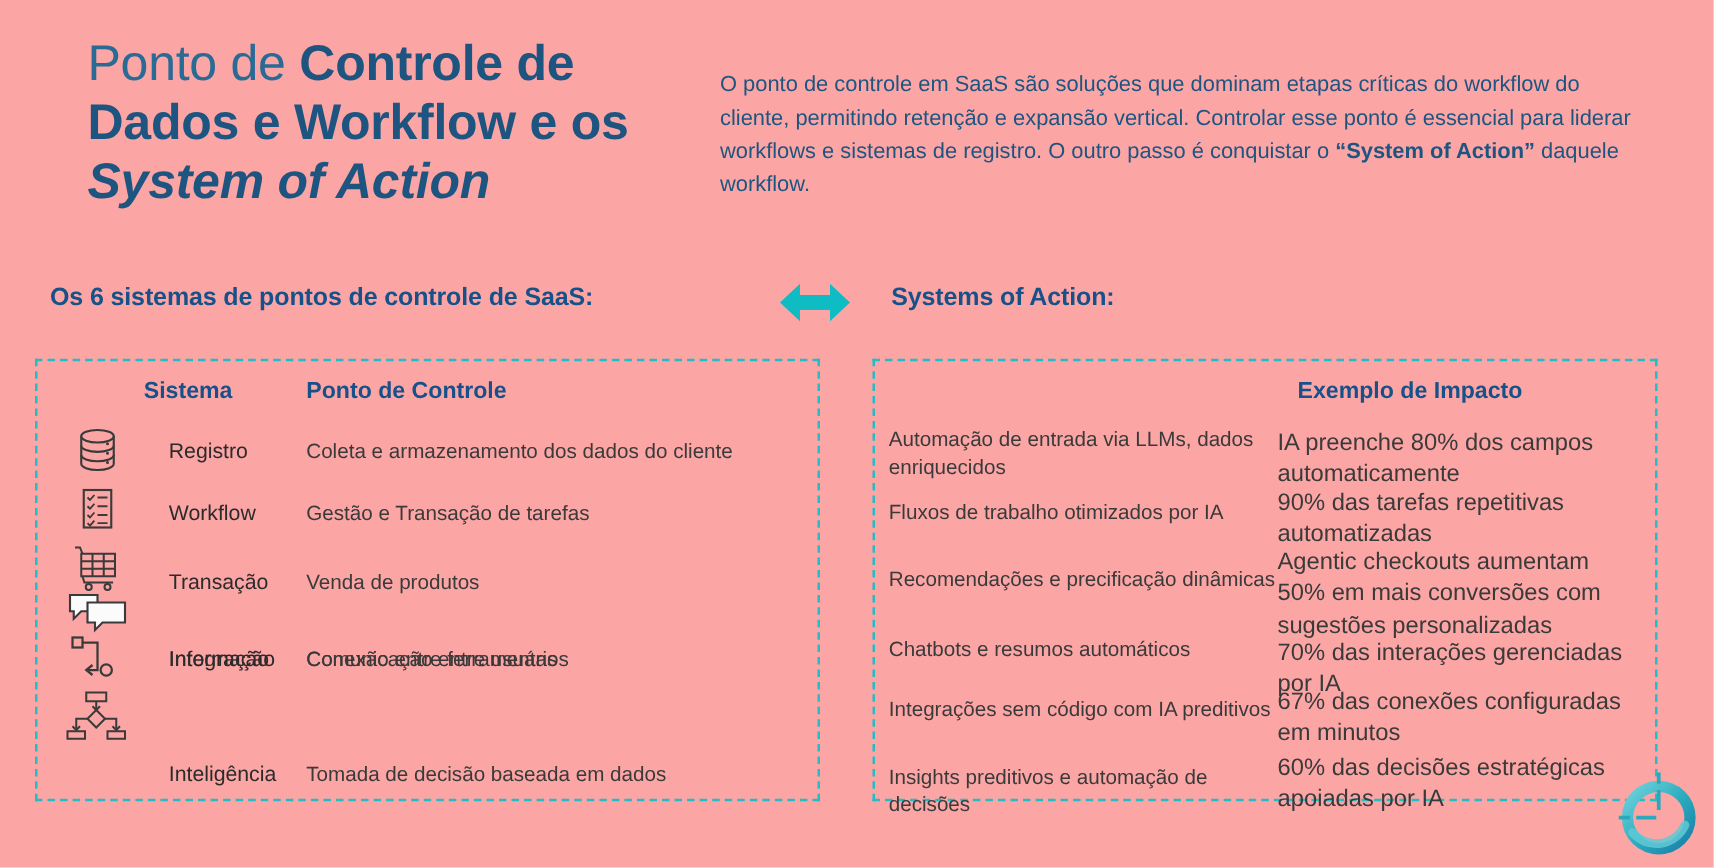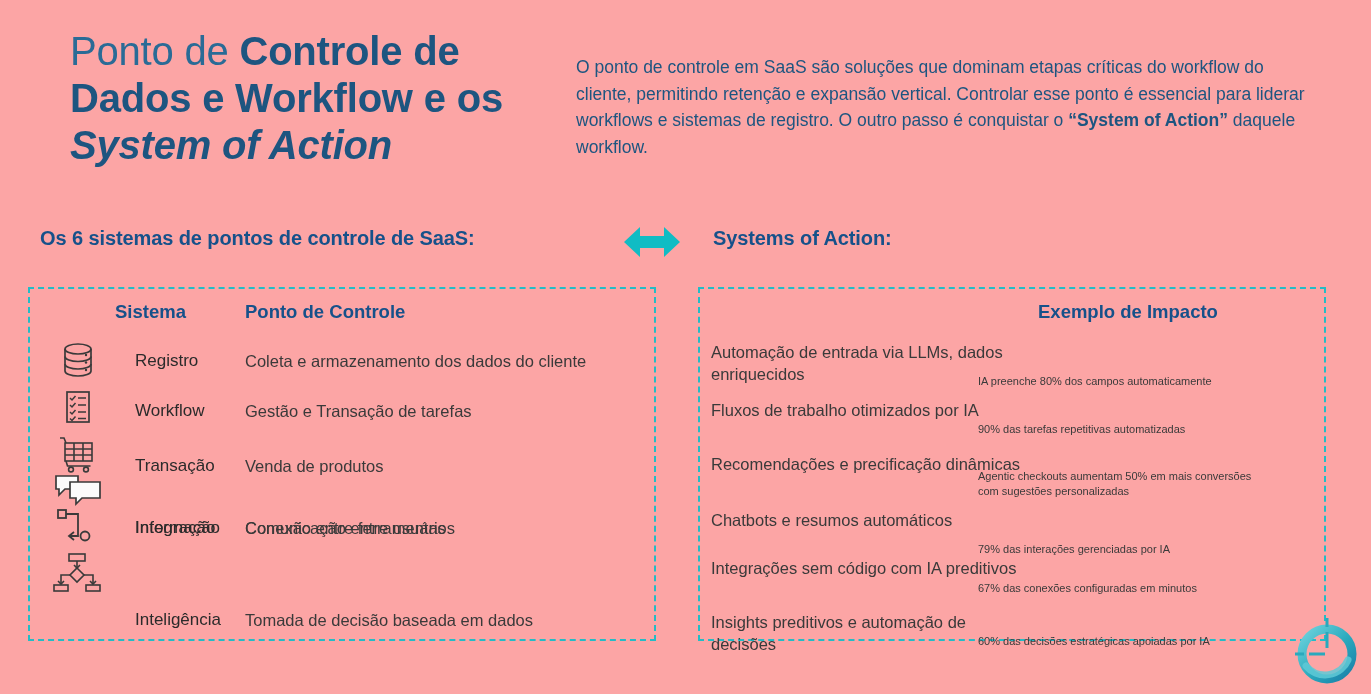--- a/index.html
+++ b/index.html
@@ -80,22 +80,22 @@
   }
   #rh-transf { left: 711px; }
   #rh-exemplo{ left: 1038px; }
 
   .rrow { position: absolute; }
   .rrow .tcell {
     position: absolute; left: 711px; width: 318px;
     font-size: 16.5px; line-height: 1.33; color: #3a3a3a;
   }
   .rrow .icell {
-    position: absolute; left: 978px; width: 282px;
-    font-size: 11px; line-height: 1.33; color: #3a3a3a; margin-top: 32px;
+    position: absolute; left: 1022px; width: 282px;
+    font-size: 19px; line-height: 1.33; color: #3a3a3a;
   }
 
   
   .logo { position: absolute; left: 1289px; top: 614px; width: 76px; height: 76px; }
 </style>
 </head>
 <body>
 
 <div class="page">
 
@@ -237,21 +237,21 @@
   <div class="rrow">
     <div class="tcell" style="top:400px">Fluxos de trabalho otimizados por IA</div>
     <div class="icell" style="top:390px">90% das tarefas repetitivas automatizadas</div>
   </div>
   <div class="rrow">
     <div class="tcell" style="top:454px">Recomendações e precificação dinâmicas</div>
     <div class="icell" style="top:437px">Agentic checkouts aumentam 50% em mais conversões com sugestões personalizadas</div>
   </div>
   <div class="rrow">
     <div class="tcell" style="top:510px">Chatbots e resumos automáticos</div>
-    <div class="icell" style="top:510px">79% das interações gerenciadas por IA</div>
+    <div class="icell" style="top:510px">70% das interações gerenciadas por IA</div>
   </div>
   <div class="rrow">
     <div class="tcell" style="top:558px">Integrações sem código com IA preditivos</div>
     <div class="icell" style="top:549px">67% das conexões configuradas em minutos</div>
   </div>
   <div class="rrow">
     <div class="tcell" style="top:612px">Insights preditivos e automação de decisões</div>
     <div class="icell" style="top:602px">60% das decisões estratégicas apoiadas por IA</div>
   </div>
 

